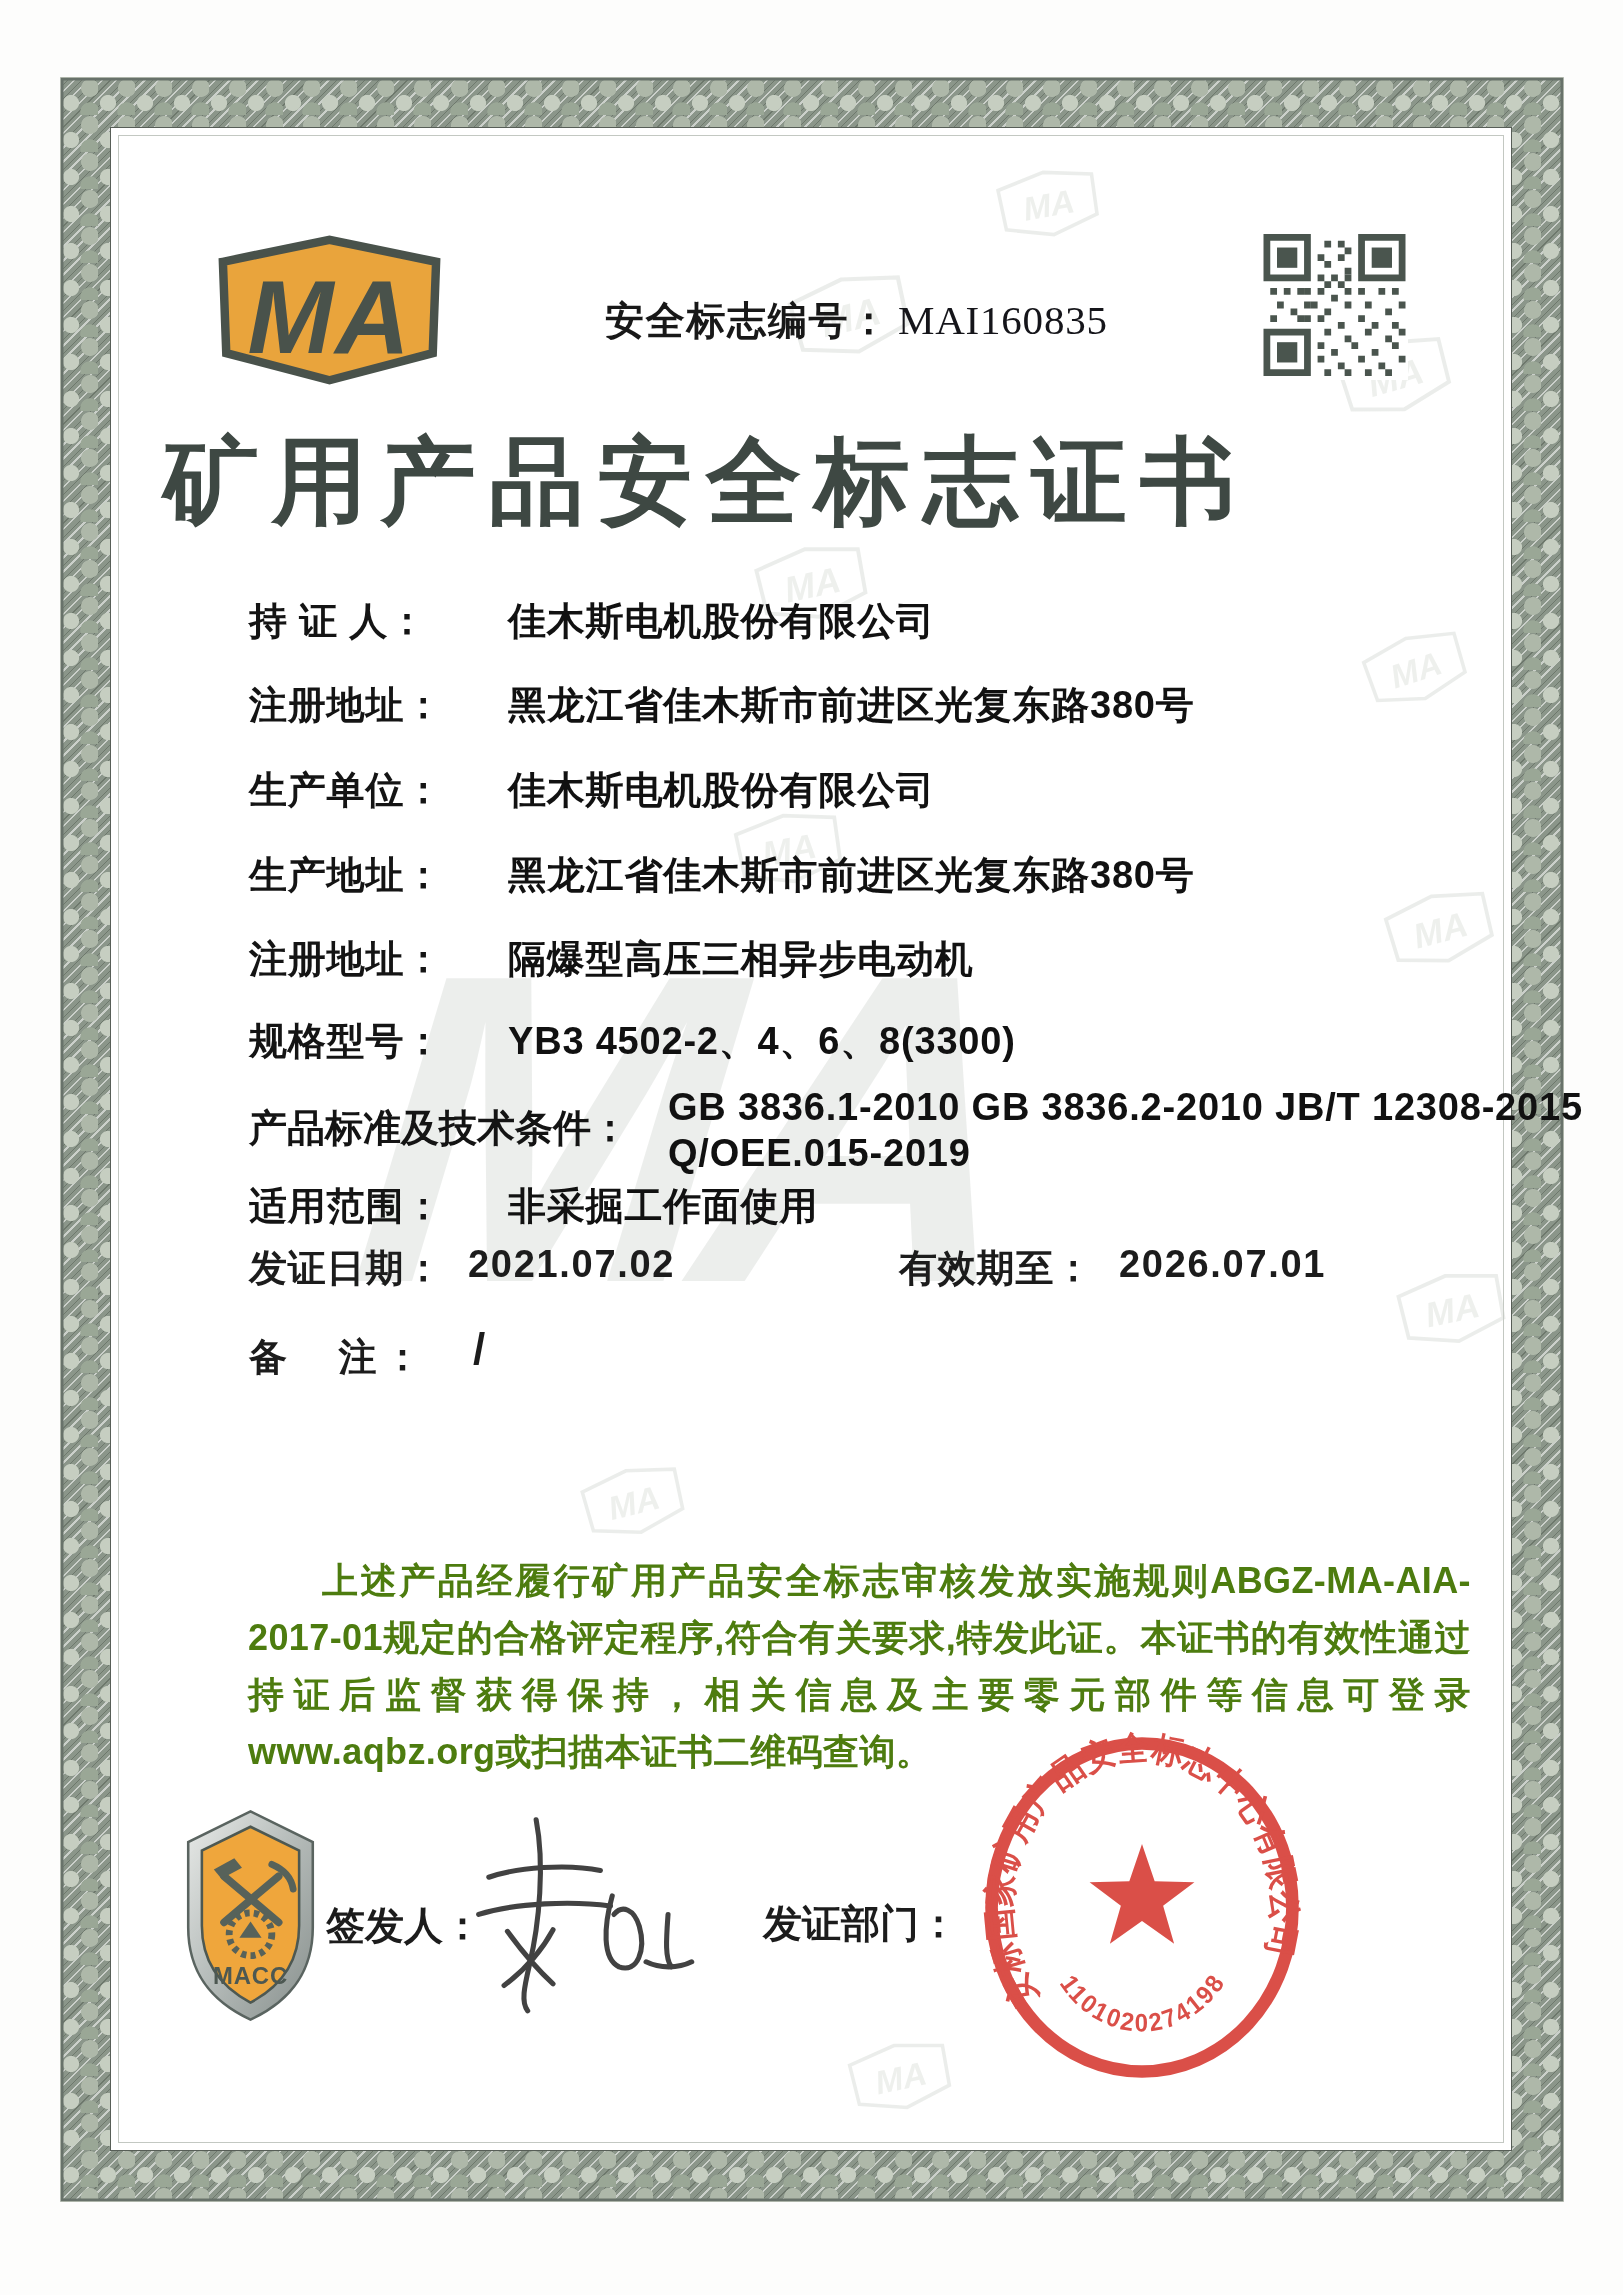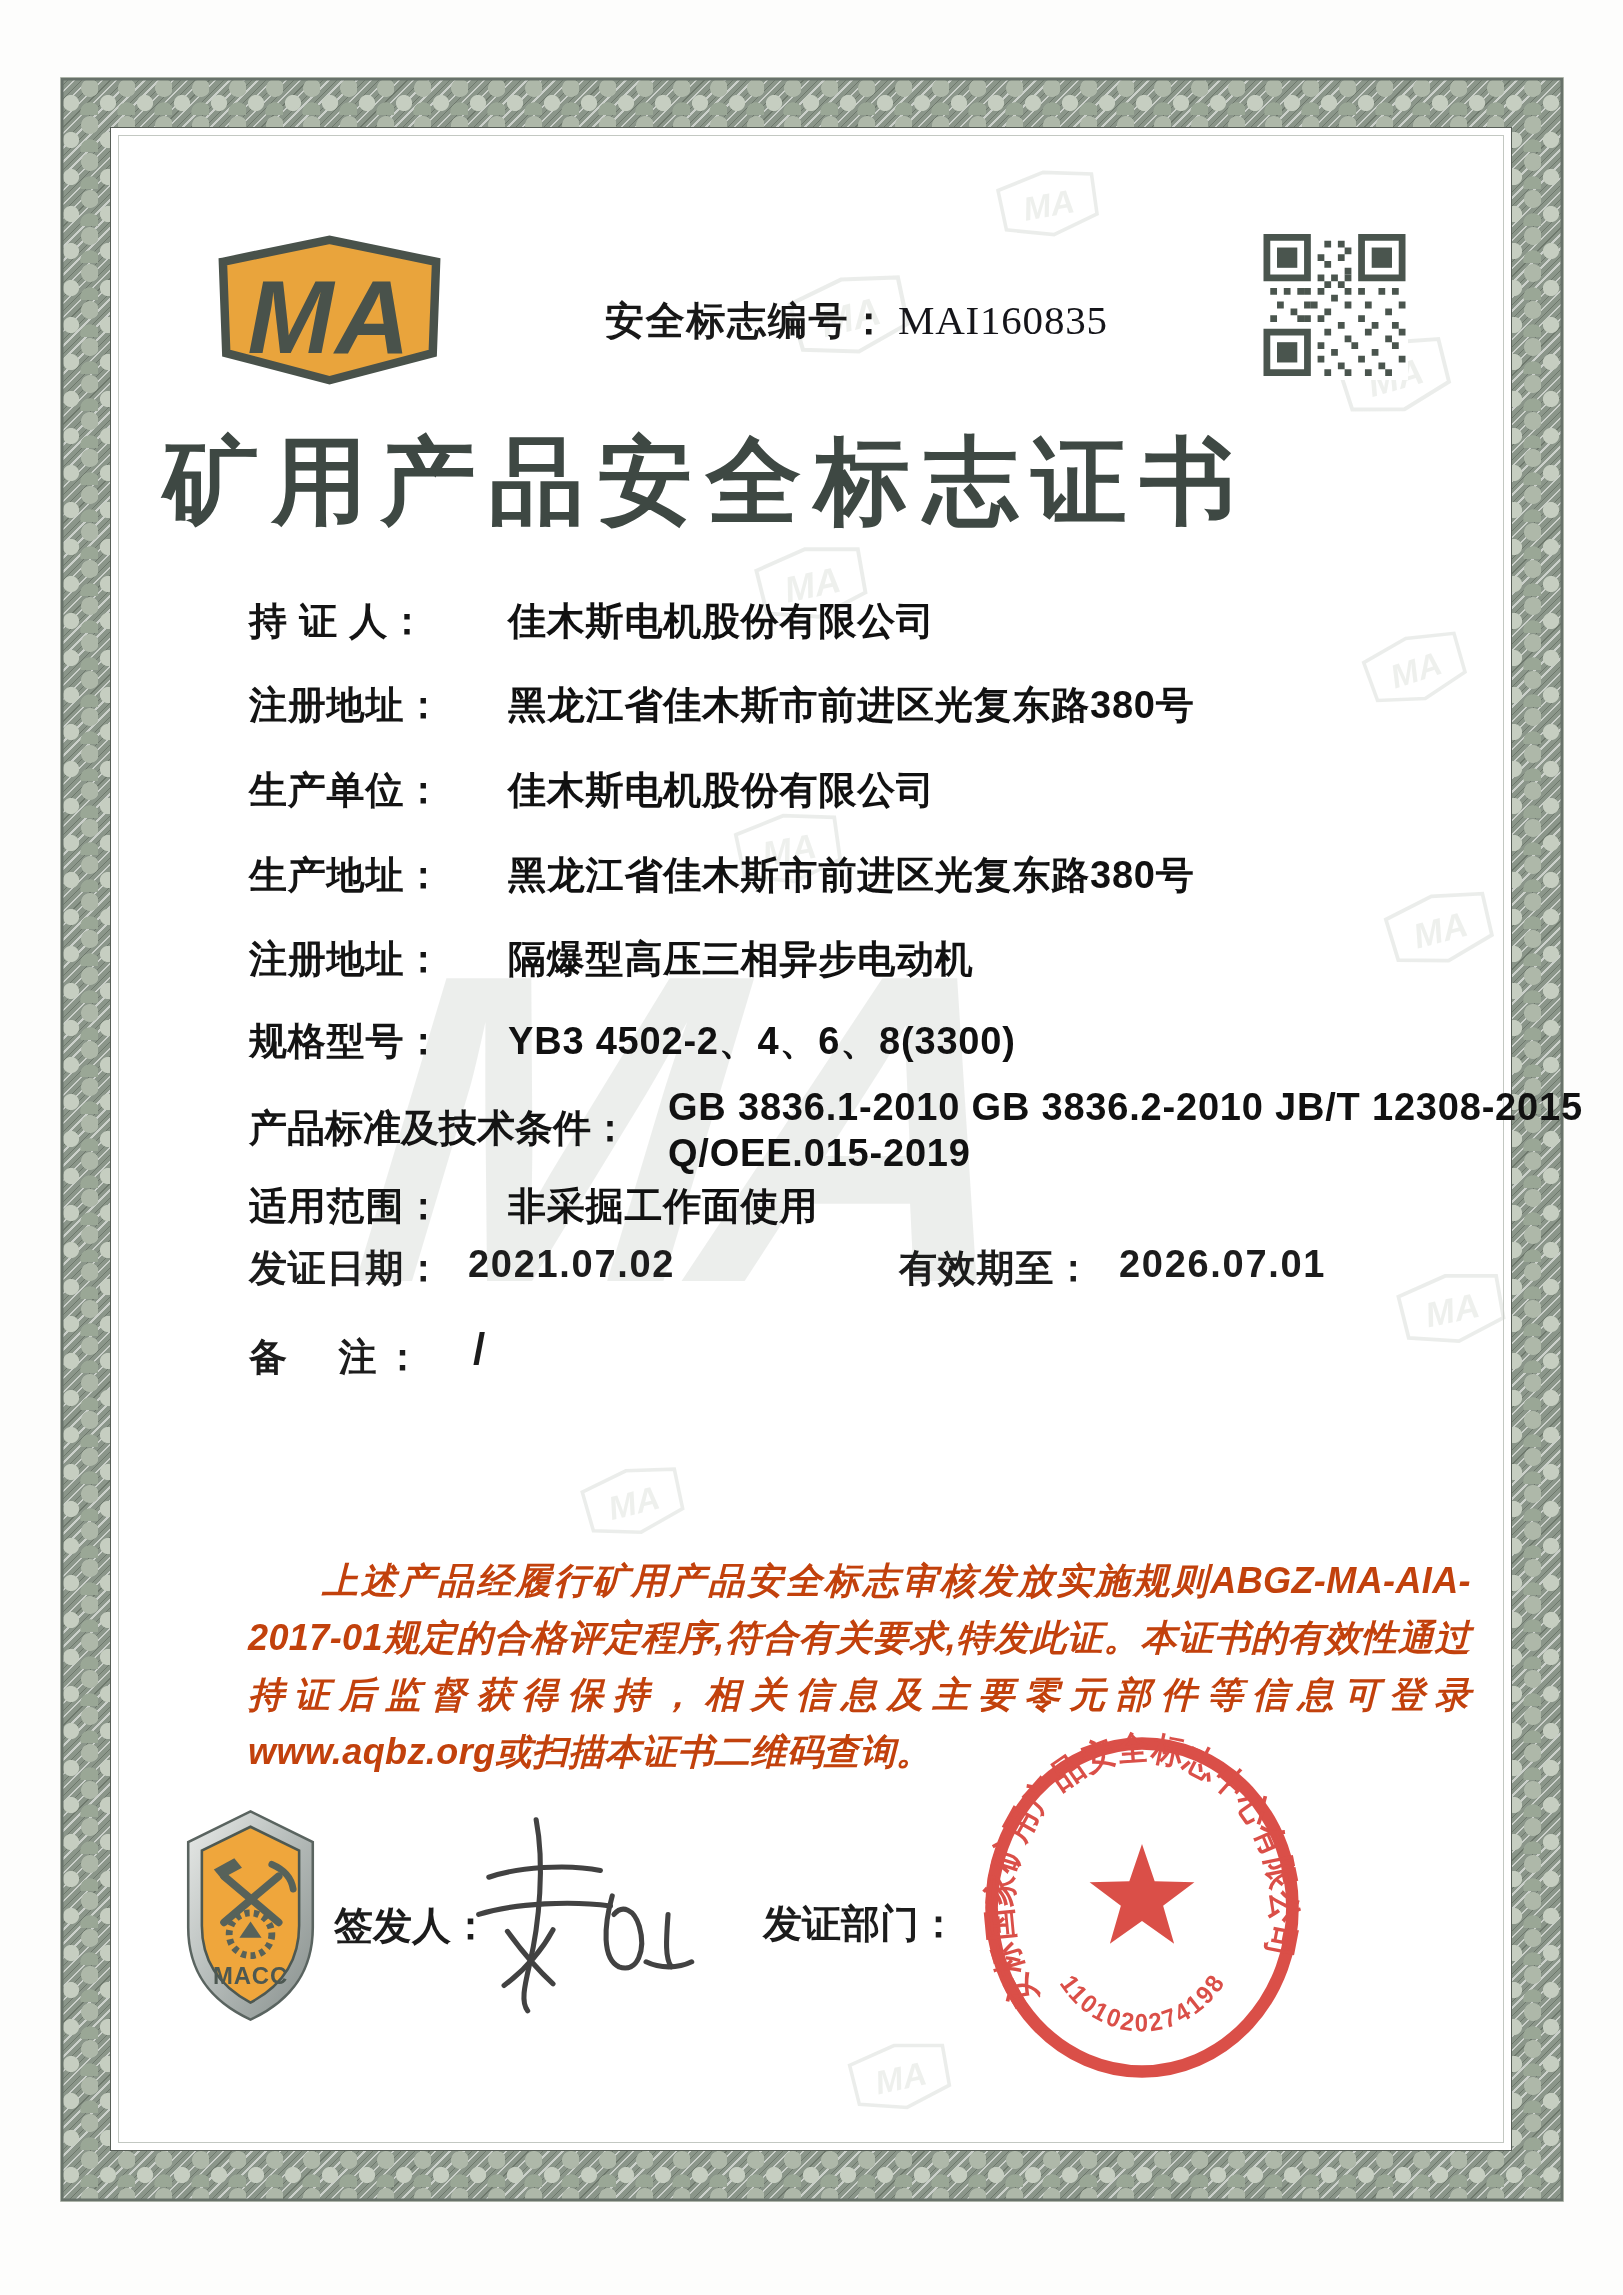--- a/index.html
+++ b/index.html
@@ -50,25 +50,25 @@
   .r4{top:935px;} .r5{top:1017px;} .r6{top:1084px;} .r7{top:1182px;}
 
   .dates-label{font-size:38px;font-weight:700;letter-spacing:0.8px;white-space:nowrap;}
   .dates-value{font-size:38px;font-weight:600;letter-spacing:1.7px;white-space:nowrap;}
   .d-issue-l{left:249px;top:1243px;} .d-issue-v{left:468px;top:1243px;}
   .d-exp-l{left:899px;top:1243px;} .d-exp-v{left:1119px;top:1243px;}
   .rm-l{left:249px;top:1332px;font-size:38px;font-weight:700;letter-spacing:6.8px;}
   .rm-v{left:473px;top:1324px;font-size:44px;font-weight:600;}
 
   .paragraph{left:248px;top:1552px;width:1223px;font-size:36px;line-height:57px;font-weight:600;
-    text-align:justify;text-indent:74px;letter-spacing:0.4px;color:#c2410c;font-style:italic;}
+    text-align:justify;text-indent:74px;letter-spacing:0.4px;color:#4d7c0f;}
 
   
   .macc{left:183px;top:1808px;}
-  .signer-label{left:334px;top:1899px;font-size:39px;font-weight:700;white-space:nowrap;}
+  .signer-label{left:326px;top:1899px;font-size:39px;font-weight:700;white-space:nowrap;}
   .signature{left:433px;top:1796px;}
   .issuer-label{left:763px;top:1897px;font-size:39px;font-weight:700;white-space:nowrap;}
   .seal{left:977px;top:1730px;opacity:.93;}
 </style>
 </head>
 <body>
 
 <div class="page">
 
   <div class="border-band abs"></div>

